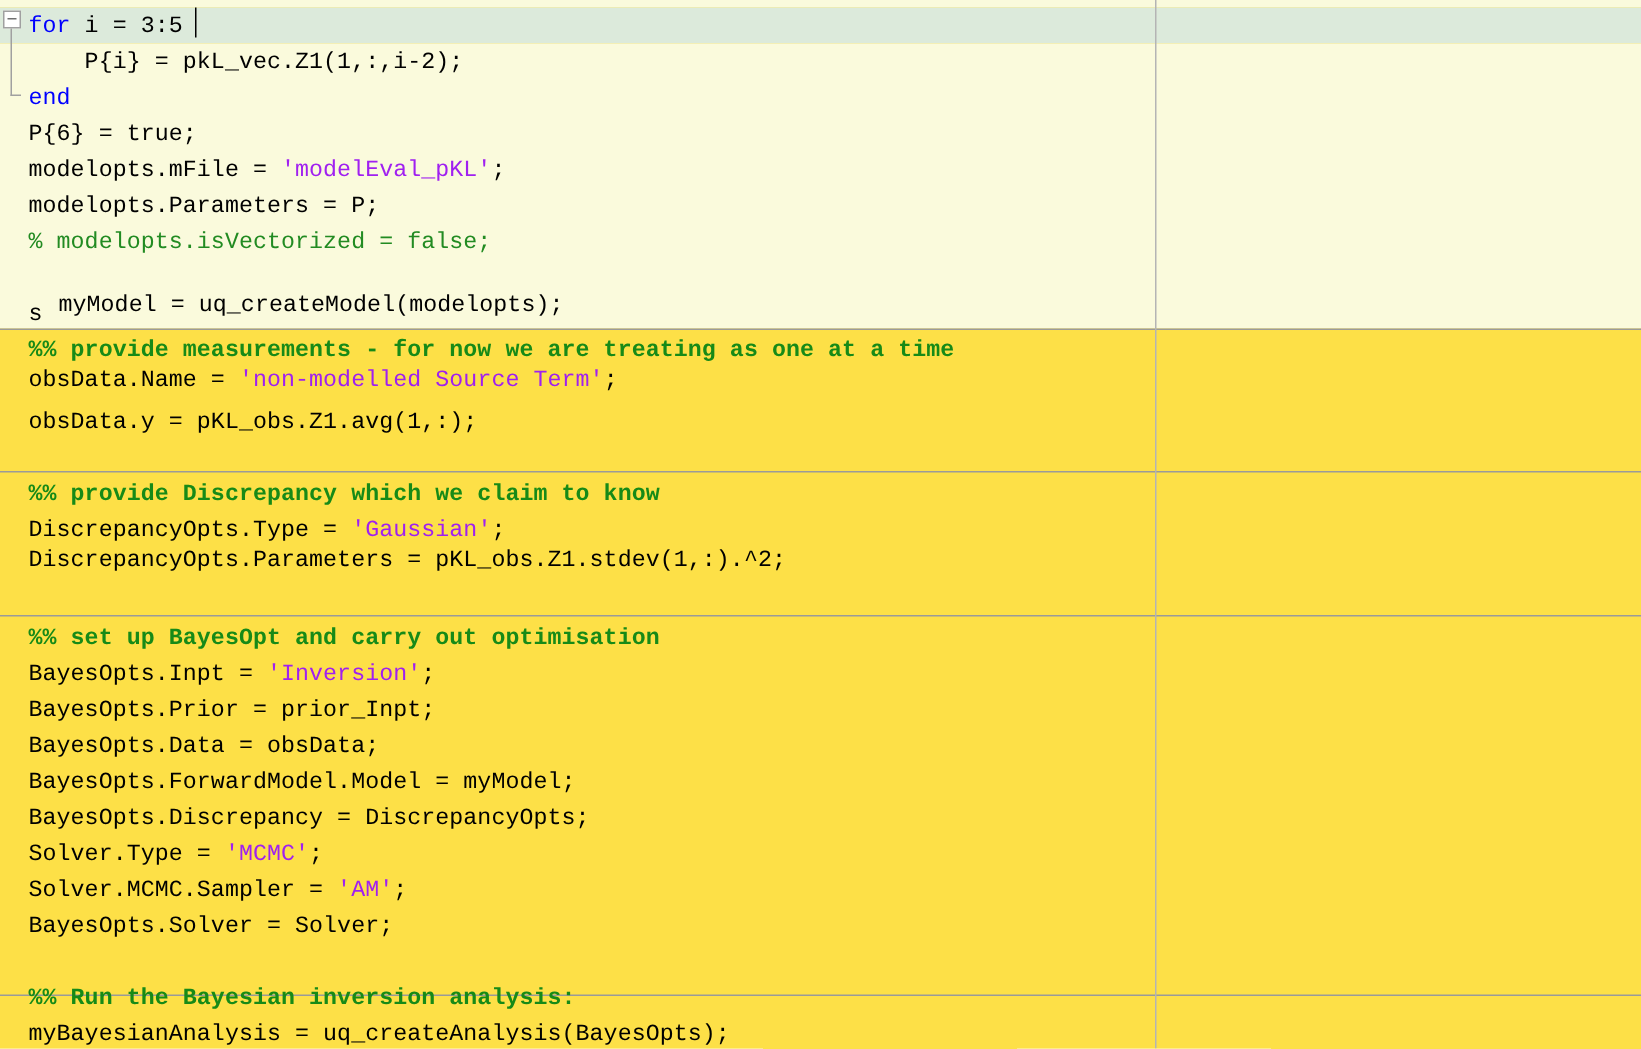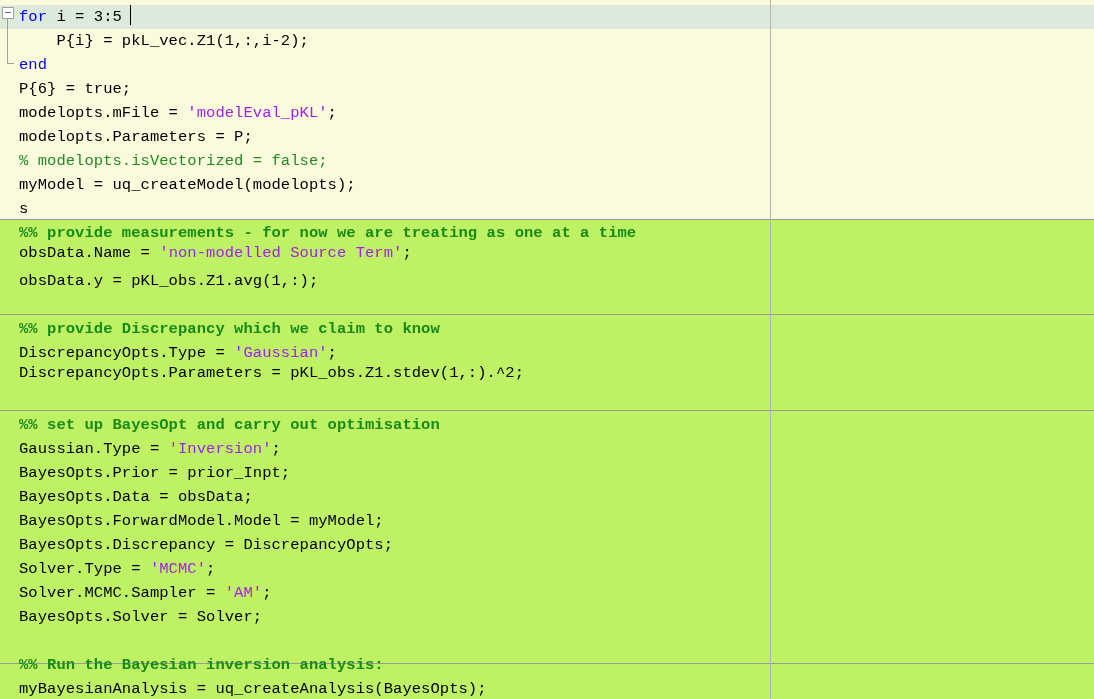--- a/index.html
+++ b/index.html
@@ -11,21 +11,21 @@
     width: 1094px;
     height: 699px;
     overflow: hidden;
     font-family: "Liberation Mono", "DejaVu Sans Mono", monospace;
   }
 
   #editor {
     position: relative;
     width: 1094px;
     height: 699px;
-    background: #bef264;
+    background: #fde047;
     overflow: hidden;
   }
 
   
   .band {
     position: absolute;
     left: 0;
     width: 1094px;
     z-index: 0;
   }
@@ -146,30 +146,30 @@
   </div>
 
   <div id="code">
       <div class="line" style="top: 5px;"><span class="tok-kw">for</span><span> i = 3:5</span></div>
       <div class="line" style="top: 29px;"><span>    P{i} = pkL_vec.Z1(1,:,i-2);</span></div>
       <div class="line" style="top: 53px;"><span class="tok-kw">end</span></div>
       <div class="line" style="top: 77px;"><span>P{6} = true;</span></div>
       <div class="line" style="top: 101px;"><span>modelopts.mFile = </span><span class="tok-str">'modelEval_pKL'</span><span>;</span></div>
       <div class="line" style="top: 125px;"><span>modelopts.Parameters = P;</span></div>
       <div class="line" style="top: 149px;"><span class="tok-comment">% modelopts.isVectorized = false;</span></div>
-      <div class="line" style="top: 173px;"><span>myModel = uq_createModel(modelopts);</span></div>
+      <div class="line" style="top: 191px; margin-left: 20px;"><span>myModel = uq_createModel(modelopts);</span></div>
       <div class="line" style="top: 197px;"><span>s</span></div>
       <div class="line" style="top: 221px;"><span class="tok-cell">%% provide measurements - for now we are treating as one at a time</span></div>
       <div class="line" style="top: 241px;"><span>obsData.Name = </span><span class="tok-str">'non-modelled Source Term'</span><span>;</span></div>
       <div class="line" style="top: 269px;"><span>obsData.y = pKL_obs.Z1.avg(1,:);</span></div>
       <div class="line" style="top: 317px;"><span class="tok-cell">%% provide Discrepancy which we claim to know</span></div>
       <div class="line" style="top: 341px;"><span>DiscrepancyOpts.Type = </span><span class="tok-str">'Gaussian'</span><span>;</span></div>
       <div class="line" style="top: 361px;"><span>DiscrepancyOpts.Parameters = pKL_obs.Z1.stdev(1,:).^2;</span></div>
       <div class="line" style="top: 413px;"><span class="tok-cell">%% set up BayesOpt and carry out optimisation</span></div>
-      <div class="line" style="top: 437px;"><span>Gaussian.Type = </span><span class="tok-str">'Inversion'</span><span>;</span></div>
+      <div class="line" style="top: 437px;"><span>BayesOpts.Inpt = </span><span class="tok-str">'Inversion'</span><span>;</span></div>
       <div class="line" style="top: 461px;"><span>BayesOpts.Prior = prior_Inpt;</span></div>
       <div class="line" style="top: 485px; text-align: right;"><span>BayesOpts.Data = obsData;</span></div>
       <div class="line" style="top: 509px;"><span>BayesOpts.ForwardModel.Model = myModel;</span></div>
       <div class="line" style="top: 533px;"><span>BayesOpts.Discrepancy = DiscrepancyOpts;</span></div>
       <div class="line" style="top: 557px;"><span>Solver.Type = </span><span class="tok-str">'MCMC'</span><span>;</span></div>
       <div class="line" style="top: 581px;"><span>Solver.MCMC.Sampler = </span><span class="tok-str">'AM'</span><span>;</span></div>
       <div class="line" style="top: 605px;"><span>BayesOpts.Solver = Solver;</span></div>
       <div class="line" style="top: 653px;"><span class="tok-cell">%% Run the Bayesian inversion analysis:</span></div>
       <div class="line" style="top: 677px;"><span>myBayesianAnalysis = uq_createAnalysis(BayesOpts);</span></div>
     </div>

